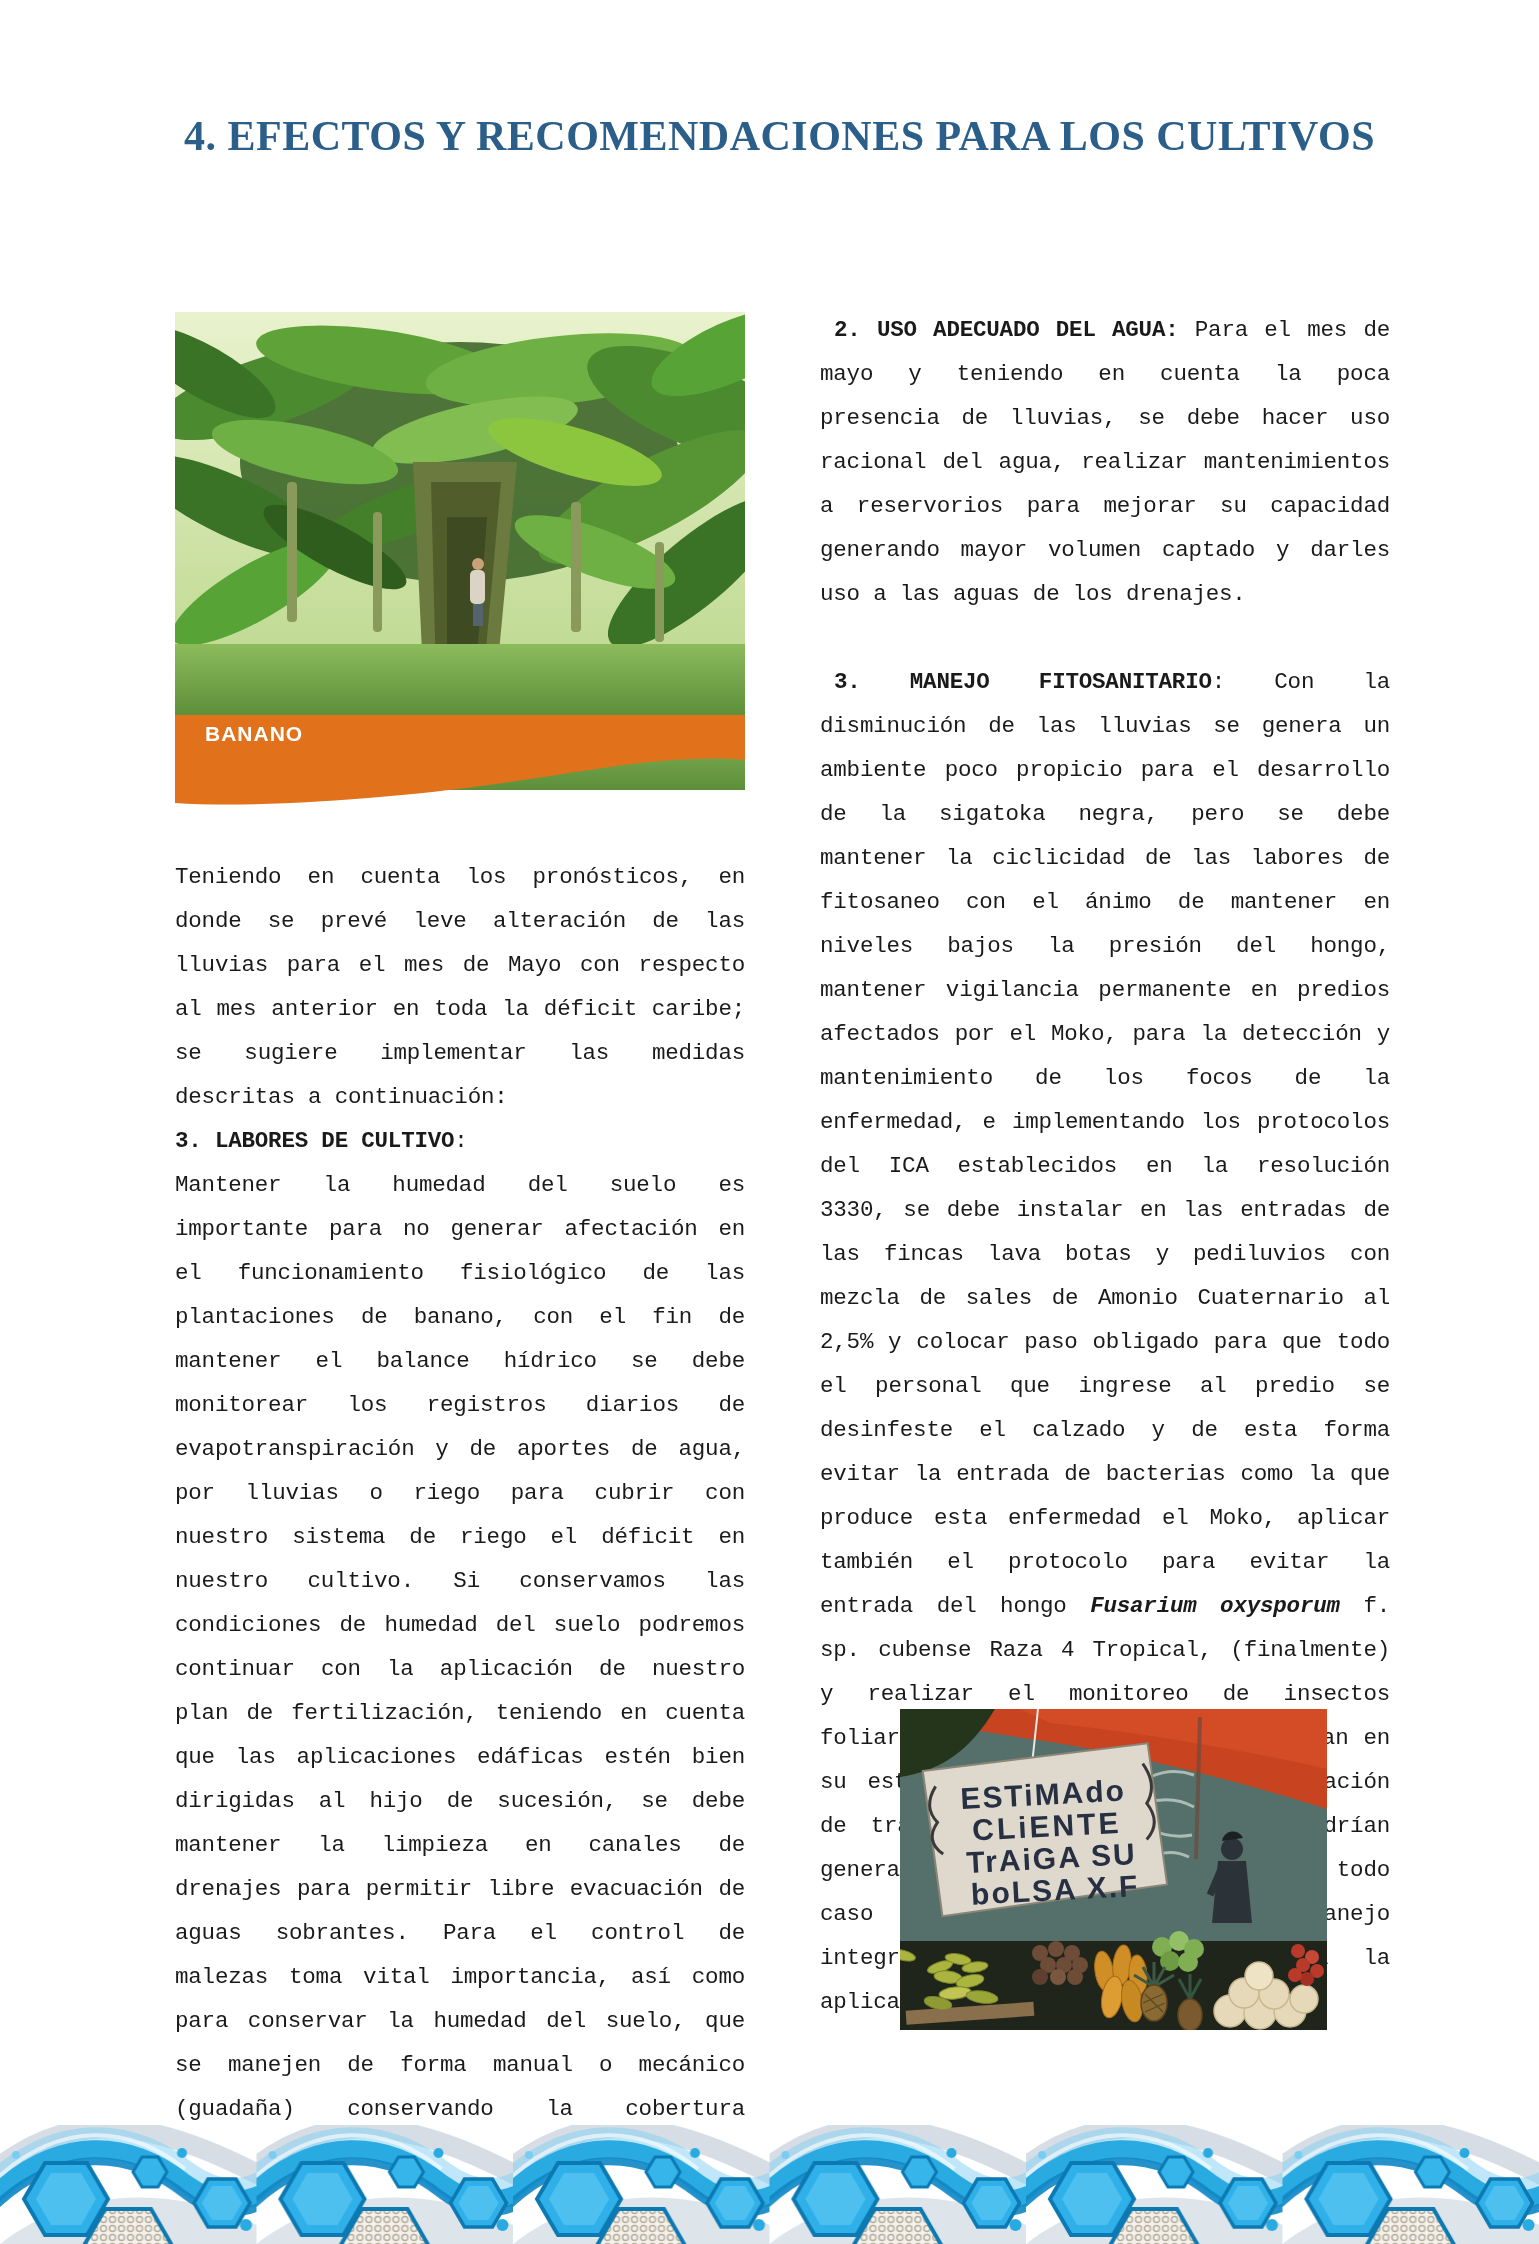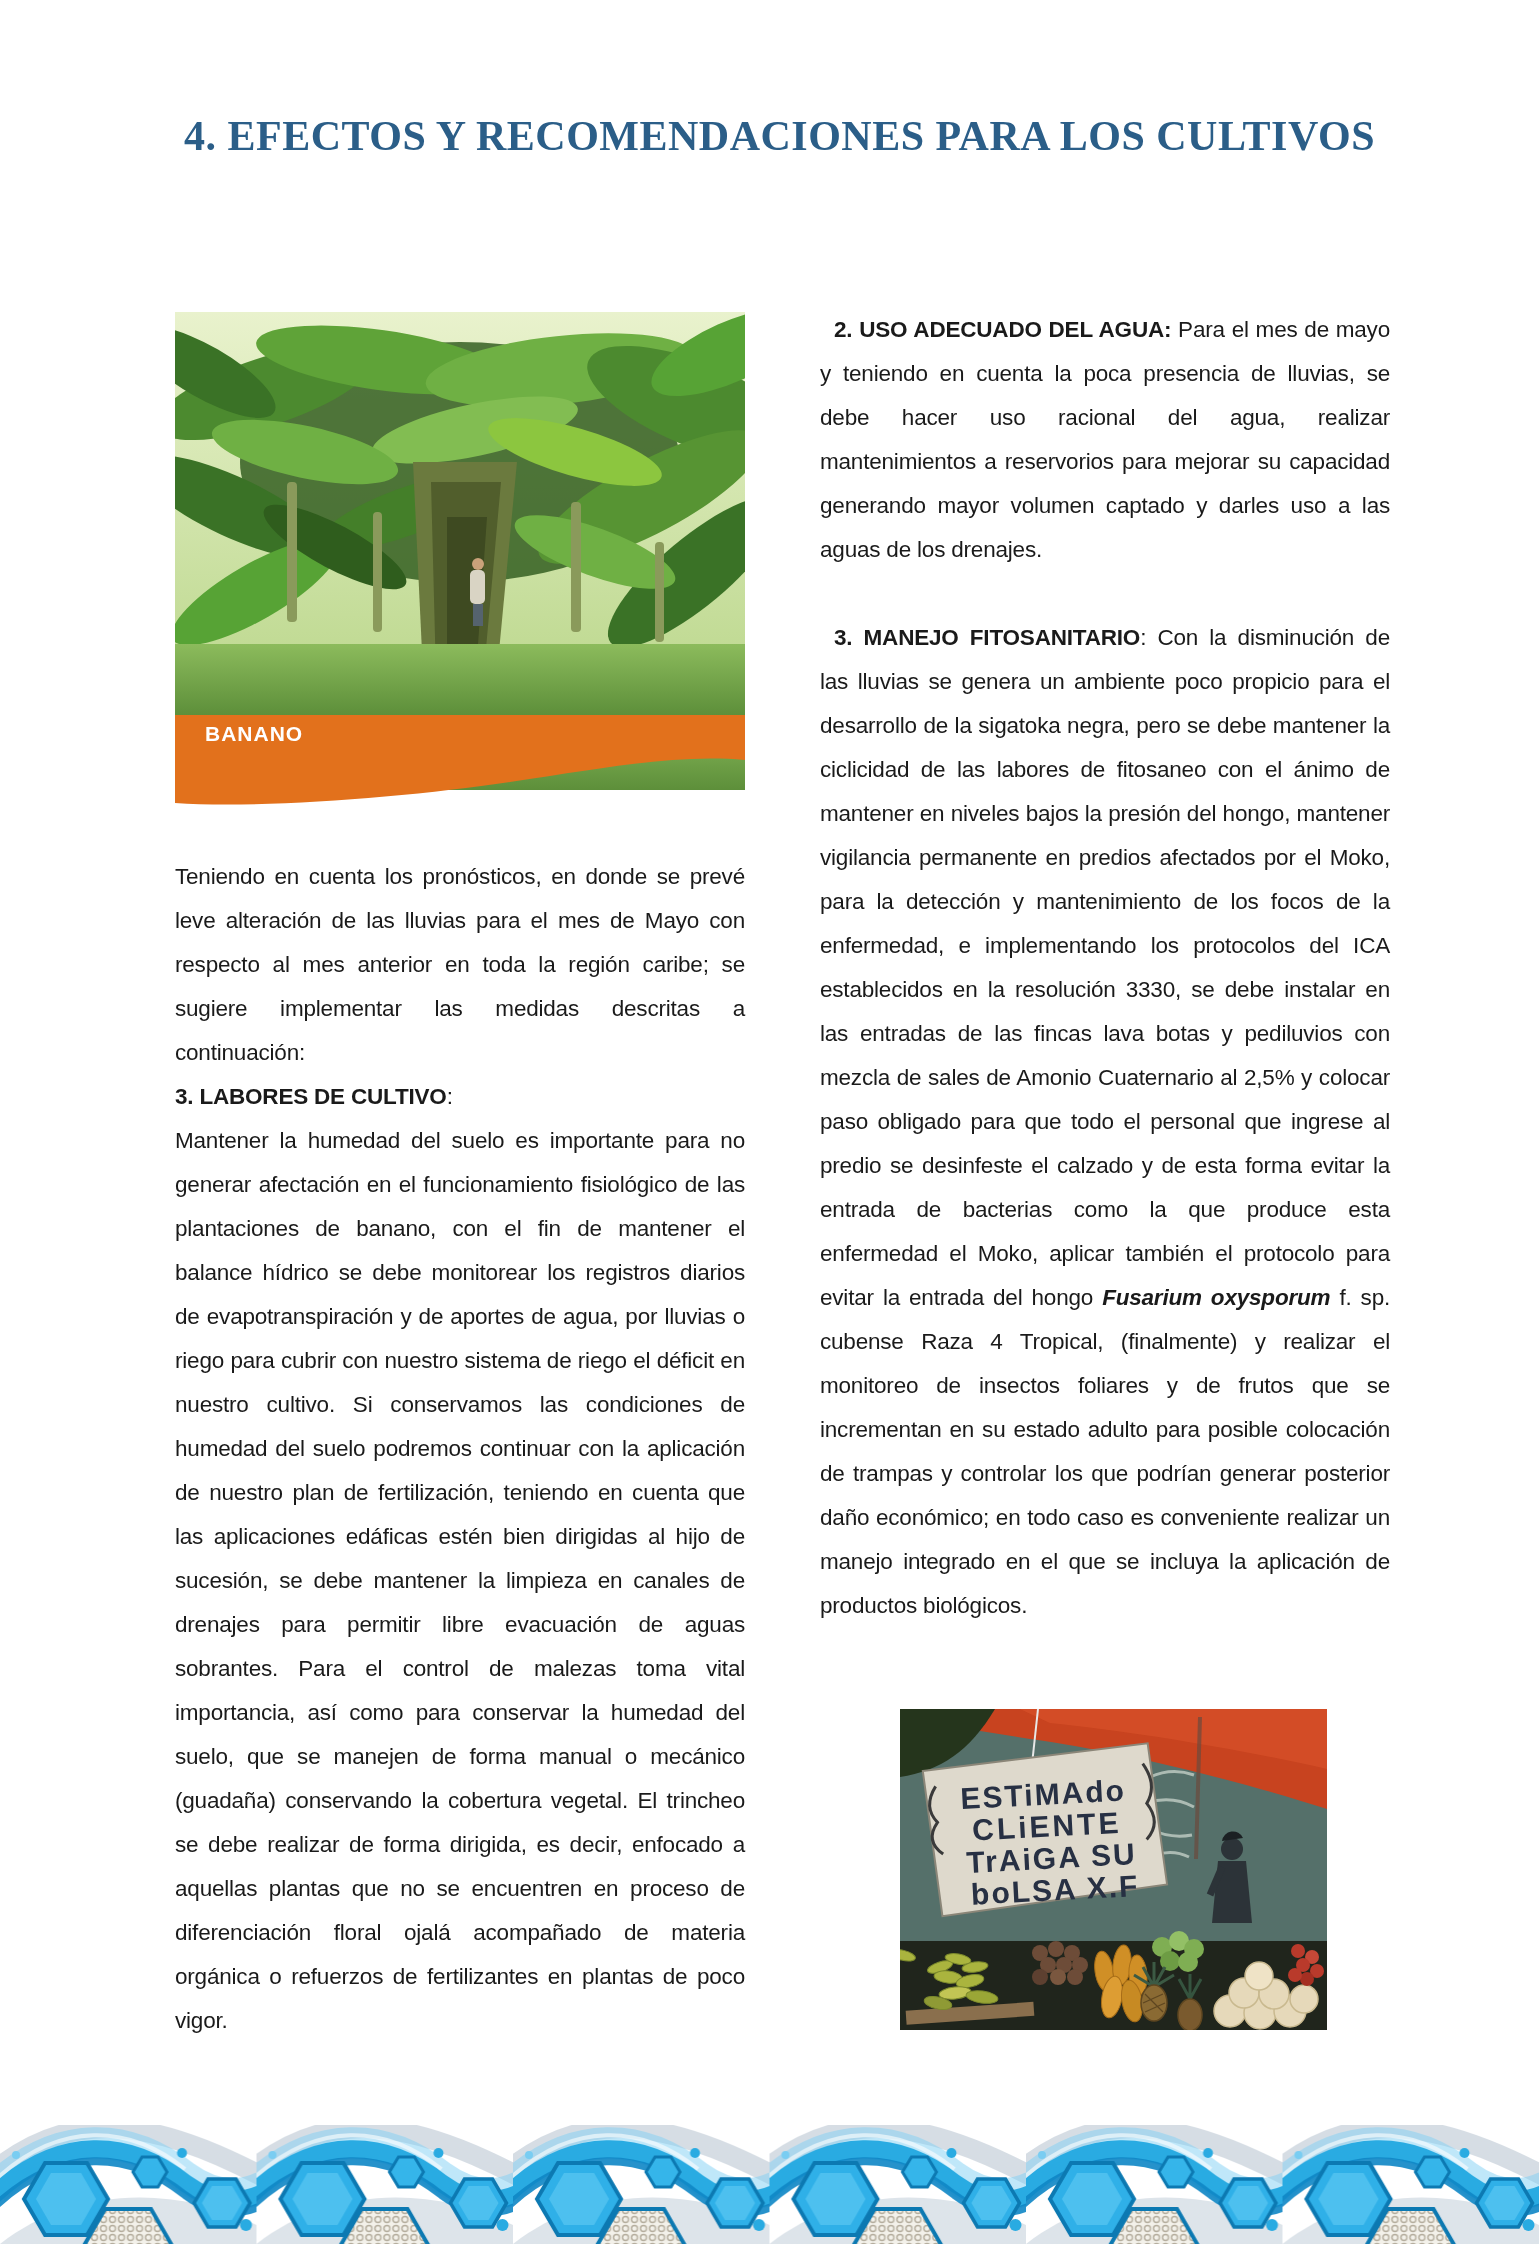--- a/index.html
+++ b/index.html
@@ -4,21 +4,21 @@
 <style>
   html,body{margin:0;padding:0;background:#9a9a9a;}
   .page{position:relative;width:1539px;height:2244px;background:#ffffff;overflow:hidden;
         font-family:"Liberation Sans",sans-serif;color:#1a1a1a;margin:0 auto;}
   .title{position:absolute;top:102px;left:0;width:100%;text-align:center;margin:10px;
          font-family:"Liberation Serif",serif;font-weight:bold;font-size:42px;
          letter-spacing:0.5px;color:#2b5e88;}
   .col{position:absolute;width:570px;}
   .col-left{left:175px;top:312px;}
   .col-right{left:820px;top:308px;}
-  p.body{margin:0;text-align:justify;font-size:22.5px;line-height:44px;letter-spacing:-0.2px;}
+  p.body{margin:0;text-align:justify;font-size:22.5px;line-height:44px;letter-spacing:-0.2px;font-family:Liberation Mono, monospace;}
   p.body b{font-weight:bold;}
   .indent{text-indent:14px;}
   .gap{height:44px;}
   figure{margin:0;padding:0;}
   .fig-banano{position:relative;width:570px;height:496px;margin:0 0 47px 0;}
   .fig-banano svg{display:block;}
   .banner-label{position:absolute;left:30px;top:410px;color:#ffffff;font-weight:bold;
                 font-size:21px;letter-spacing:1px;}
   .fig-market{position:absolute;left:900px;top:1709px;width:427px;height:321px;}
   .footer-band{position:absolute;left:0;top:2125px;width:1539px;height:119px;}
@@ -90,21 +90,21 @@
 
         <rect x="0" y="332" width="570" height="71" fill="url(#ggrass)"></rect>
 
         <rect x="150" y="403" width="420" height="75" fill="url(#ggrass)"></rect>
 
         <path d="M0,403 H570 V448 C500,442 430,456 335,470 C235,485 85,497 0,491 Z" fill="#e2711c"></path>
       </svg>
       <span class="banner-label">BANANO</span>
     </figure>
 
-    <p class="body">Teniendo en cuenta los pronósticos, en donde se prevé leve alteración de las lluvias para el mes de Mayo con respecto al mes anterior en toda la región caribe;  se sugiere implementar las medidas descritas a continuación:</p>
+    <p class="body">Teniendo en cuenta los pronósticos, en donde se prevé leve alteración de las lluvias para el mes de Mayo con respecto al mes anterior en toda la déficit caribe;  se sugiere implementar las medidas descritas a continuación:</p>
     <p class="body"><b>3. LABORES DE CULTIVO</b><span>:</span></p>
     <p class="body">Mantener la humedad del suelo es importante para no generar afectación en el funcionamiento fisiológico de las plantaciones de banano, con el fin de mantener el balance hídrico se debe monitorear los registros diarios de evapotranspiración y de aportes de agua, por lluvias o riego para cubrir con nuestro sistema de riego el déficit en nuestro cultivo. Si conservamos las condiciones de humedad del suelo podremos continuar con la aplicación de nuestro plan de fertilización, teniendo en cuenta que las aplicaciones edáficas estén bien dirigidas al hijo de sucesión, se debe mantener la limpieza en canales de drenajes para permitir libre evacuación de aguas sobrantes. Para el control de malezas toma vital importancia, así como para conservar la humedad del suelo, que se manejen de forma manual o mecánico (guadaña) conservando la cobertura vegetal. El trincheo se debe realizar de forma dirigida, es decir, enfocado a aquellas plantas que no se encuentren en proceso de diferenciación floral ojalá acompañado de materia orgánica o refuerzos de fertilizantes en plantas de poco vigor.</p>
   </div>
 
   <div class="col col-right">
     <p class="body indent"><b>2. USO ADECUADO DEL AGUA:</b><span> Para el mes de mayo y teniendo en cuenta la poca presencia de lluvias, se debe hacer uso racional del agua, realizar mantenimientos a reservorios para mejorar su capacidad generando mayor volumen captado y darles uso a las aguas de los drenajes.</span></p>
     <div class="gap"></div>
     <p class="body indent"><b>3. MANEJO FITOSANITARIO</b><span>: Con la disminución de las lluvias se genera un ambiente poco propicio para el desarrollo de la sigatoka negra, pero se debe mantener la ciclicidad de las labores de fitosaneo con el ánimo de mantener en niveles bajos la presión del hongo,  mantener vigilancia permanente en predios afectados por el Moko, para la detección y mantenimiento de los focos de la enfermedad, e implementando los protocolos del ICA establecidos en la resolución 3330, se debe instalar en las entradas de las fincas lava botas y pediluvios con mezcla de sales de Amonio Cuaternario al 2,5% y colocar paso obligado para que todo el personal que ingrese al predio se desinfeste el calzado y de esta forma evitar la entrada de bacterias como la que produce esta enfermedad el Moko, aplicar también el protocolo para evitar la entrada del hongo </span><b><i>Fusarium oxysporum</i></b><span> f. sp. cubense Raza 4 Tropical, (finalmente) y  realizar el monitoreo de insectos foliares y de frutos que se incrementan en su estado adulto para posible colocación de trampas y controlar los que  podrían generar posterior daño económico; en todo caso es conveniente realizar un manejo integrado en el que se incluya la aplicación de productos biológicos.</span></p>
   </div>
 

